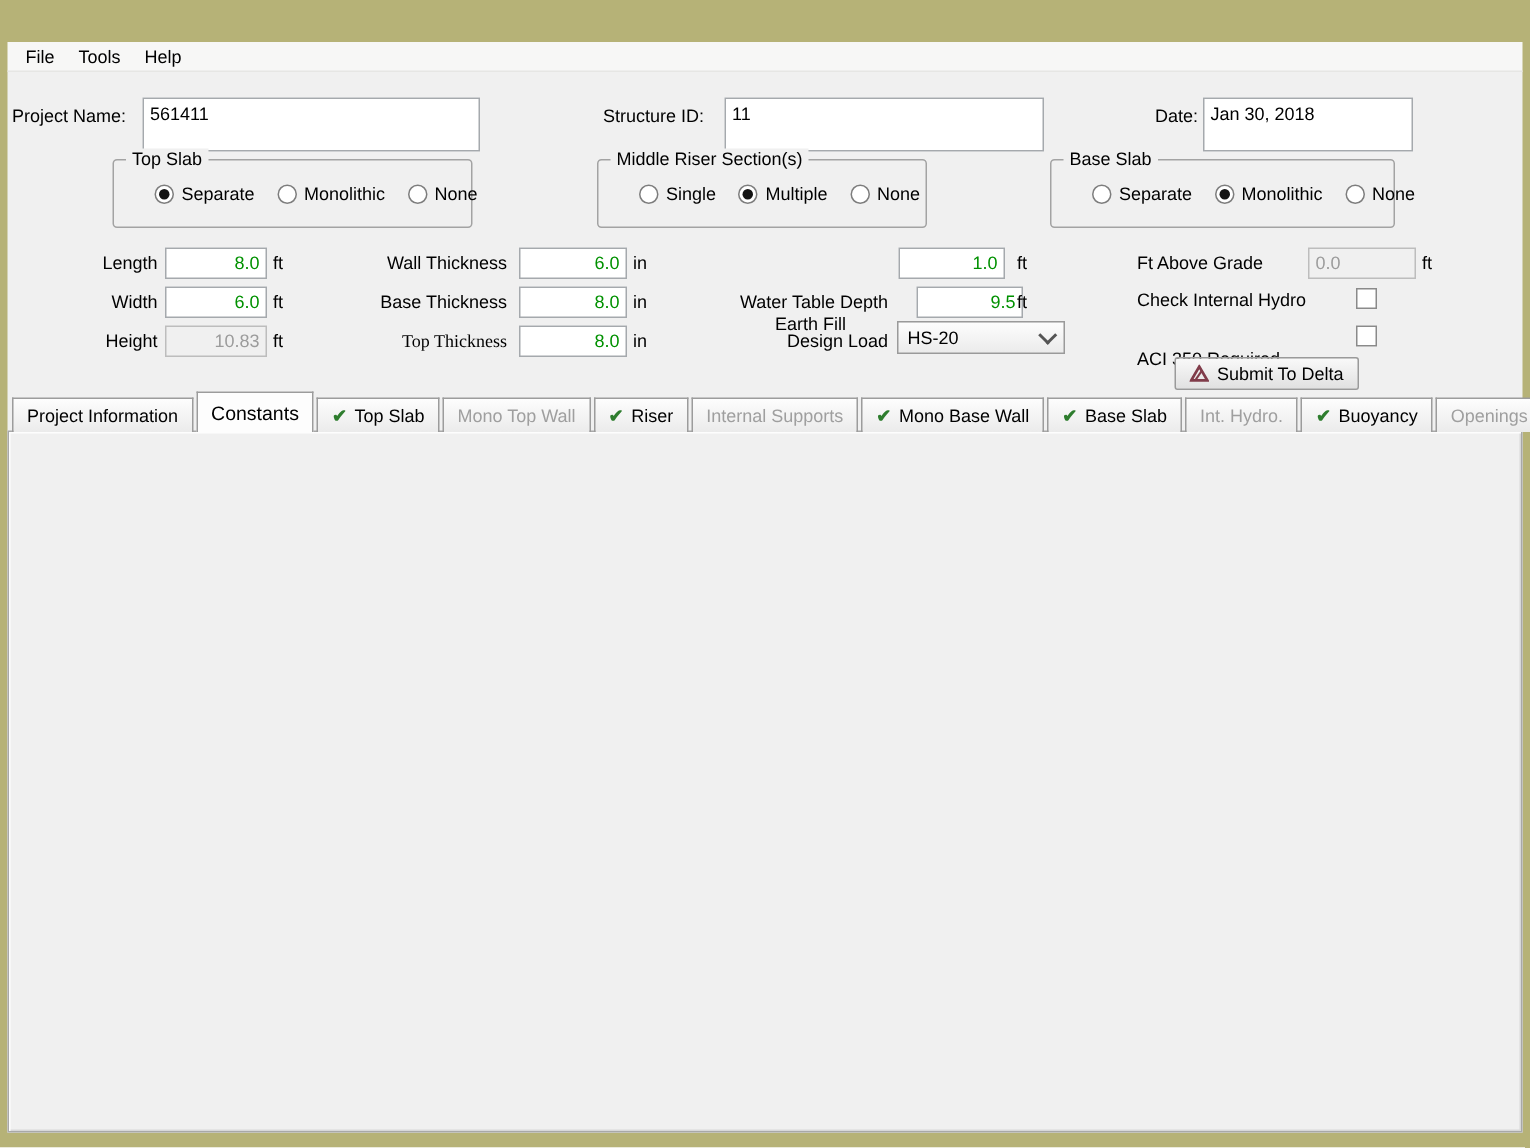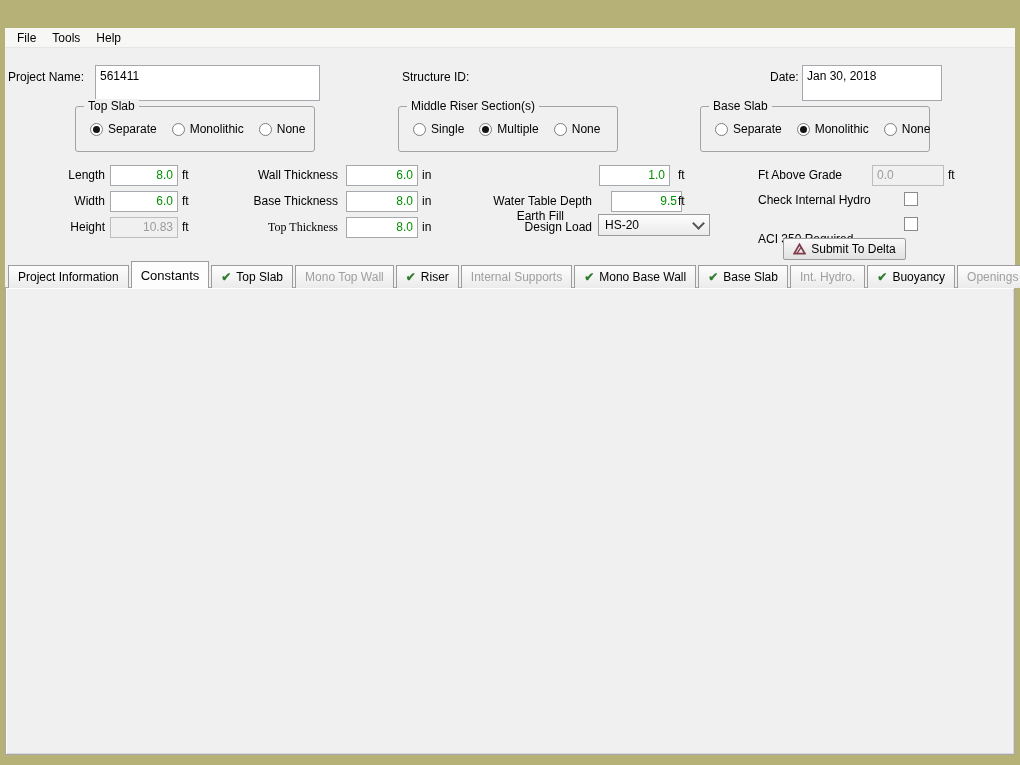--- a/index.html
+++ b/index.html
@@ -25,21 +25,21 @@
   .fld{position:absolute;background:#fff;border:1px solid #a5a9ad;box-sizing:border-box;height:21px;line-height:19px;padding:0 4px;overflow:hidden;white-space:nowrap;}
   .fld.num{text-align:right;color:#009100;}
   .fld.disabled{background:#f0f0f0;color:#9c9c9c;border-color:#bdbdbd;}
   .hfld{height:36px;line-height:20px;}
   .cfld{position:absolute;background:#fff;border:1px solid #a5a9ad;box-sizing:border-box;width:68px;height:19px;line-height:17px;padding:0 3px;overflow:hidden;white-space:nowrap;}
   .cfld.disabled{background:#f0f0f0;color:#9c9c9c;border-color:#bdbdbd;}
   .cfld.focus{border-color:#5ea0e0;}
   .sel{background:#59a8f0;color:#000;padding:0 1px;}
   .groupbox{position:absolute;border:1px solid #a3a3a3;border-radius:3px;height:46px;box-sizing:border-box;}
   .gb-title{position:absolute;top:-8px;left:8px;background:#f0f0f0;padding:0 4px;white-space:nowrap;}
-  .radio-row{position:absolute;left:14px;top:15px;display:flex;gap:15px;align-items:flex-end;white-space:nowrap;}
+  .radio-row{position:absolute;left:27px;top:15px;display:flex;gap:15px;align-items:flex-end;white-space:nowrap;}
   .radio{display:inline-flex;align-items:center;gap:5px;cursor:default;}
   .rb{width:13px;height:13px;border:1px solid #7d7d7d;border-radius:50%;background:#fff;position:relative;box-sizing:border-box;flex:none;}
   .radio.checked .rb::after{content:"";position:absolute;left:2px;top:2px;width:7px;height:7px;border-radius:50%;background:#141414;}
   .checkbox{position:absolute;width:14px;height:14px;background:#fff;border:1px solid #8a8a8a;box-sizing:border-box;}
   .btn{position:absolute;background:linear-gradient(#f9f9f9,#e1e1e1);border:1px solid #9a9a9a;border-radius:2px;box-sizing:border-box;display:flex;align-items:center;justify-content:center;gap:5px;font-size:12px;cursor:default;}
   .select{position:absolute;background:linear-gradient(#fdfdfd,#ebebeb);border:1px solid #9a9a9a;box-sizing:border-box;display:flex;align-items:center;padding:0 6px;height:22px;}
   .chev{width:7px;height:7px;border-right:2px solid #555;border-bottom:2px solid #555;transform:rotate(45deg);margin-left:auto;margin-top:-4px;flex:none;}
   
   .tabbar{position:absolute;left:8px;top:261px;height:27px;display:flex;align-items:flex-end;z-index:3;}
   .tab{height:23px;display:flex;align-items:center;gap:5px;padding:0 9px;background:linear-gradient(#fdfdfd,#ebebeb);border:1px solid #9c9c9c;border-bottom:none;margin-right:2px;box-sizing:border-box;white-space:nowrap;cursor:default;}
@@ -58,20 +58,21 @@
     <span class="menu-item">File</span>
     <span class="menu-item">Tools</span>
     <span class="menu-item">Help</span>
   </div>
 
   <div class="content"></div>
 
   <span class="lbl" style="left:8px;top:70px;">Project Name:</span>
   <div class="fld hfld" style="left:95px;top:65px;width:225px;">561411</div>
   <span class="lbl" style="left:402px;top:70px;">Structure ID:</span>
+  <div class="fld hfld" style="left:483px;top:65px;width:213px;">11</div>
   <span class="lbl" style="left:770px;top:70px;">Date:</span>
   <div class="fld hfld" style="left:802px;top:65px;width:140px;">Jan 30, 2018</div>
 
   <div class="groupbox" style="left:75px;top:106px;width:240px;">
     <span class="gb-title">Top Slab</span>
     <div class="radio-row">
       <span class="radio checked">
           <span class="rb"></span>
           <span>Separate</span>
         </span>

